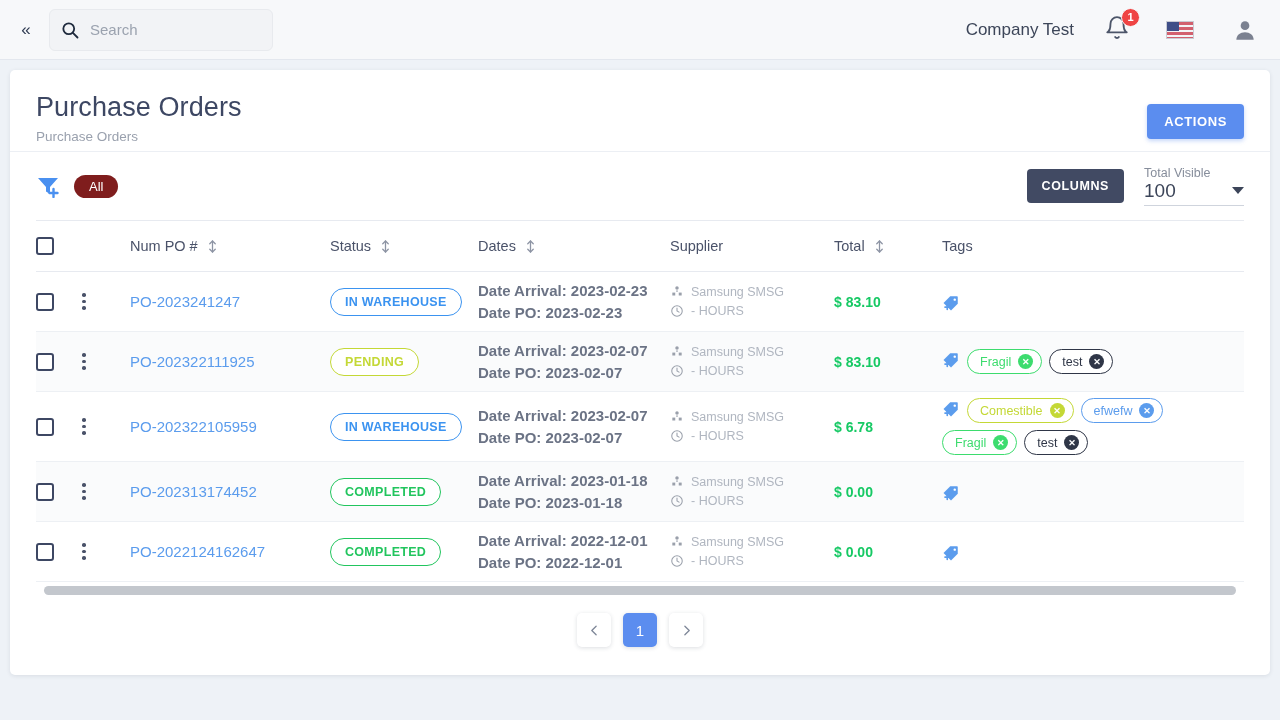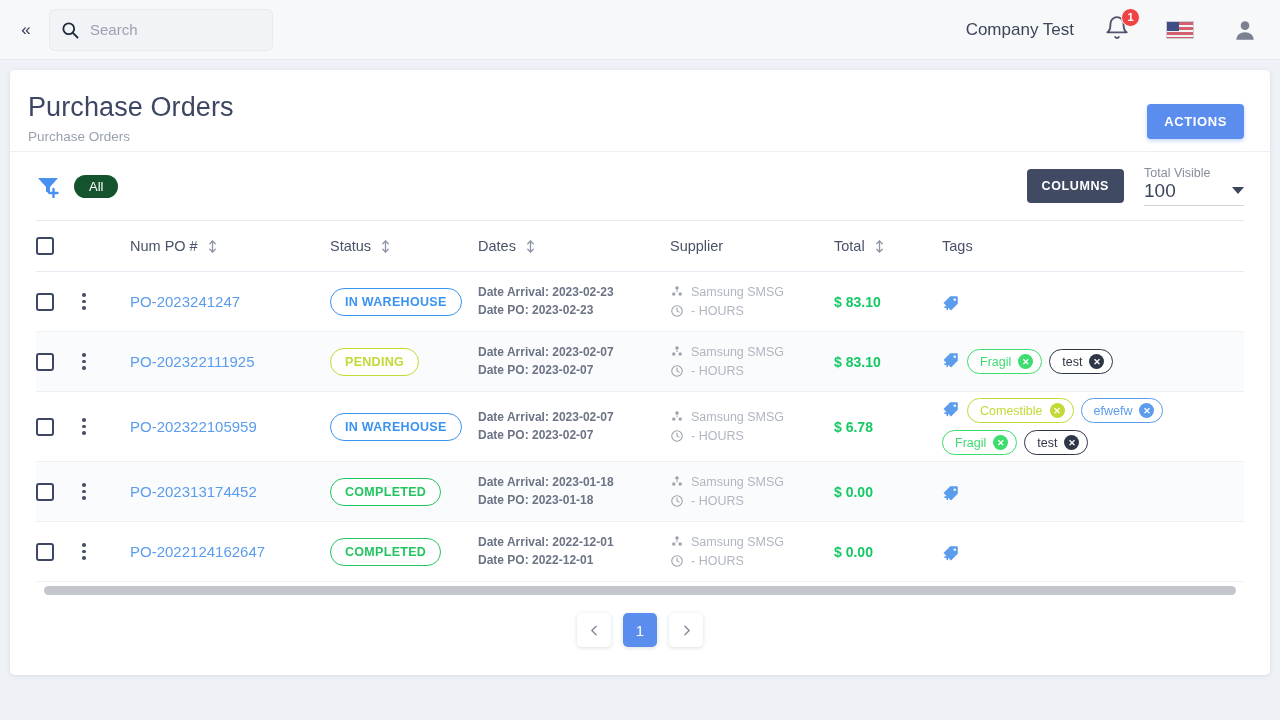--- a/index.html
+++ b/index.html
@@ -73,21 +73,21 @@
   
   .page-card {
     position: absolute; top: 70px; left: 10px;
     width: 1260px; height: 605px;
     background: #ffffff;
     border-radius: 5px;
     box-shadow: 0 1px 4px rgba(30,40,60,.10);
     overflow: hidden;
   }
   .page-head {
-    padding: 22px 26px 16px 18px;
+    padding: 22px 26px 16px 26px;
     display: flex; align-items: flex-start;
     border-bottom: 1px solid #eceff4;
     height: 82px;
     gap: 32px;
   }
   .page-title {
     font-size: 27px; color: #3d4763; font-weight: normal;
     letter-spacing: .1px; line-height: 1.15;
   }
   .page-sub { font-size: 13.5px; color: #9aa1ae; margin-top: 6px; }
@@ -102,21 +102,21 @@
   }
 
   
   .toolbar {
     height: 68px; padding: 0 26px;
     display: flex; align-items: center;
   }
   .filter-ico { width: 24px; height: 24px; cursor: pointer; }
   .pill-all {
     margin-left: 14px;
-    background: #14532d; color: #fff;
+    background: #7f1d1d; color: #fff;
     border-radius: 12px; padding: 4px 15px;
     font-size: 13px; cursor: pointer;
   }
   .toolbar-right { margin-left: auto; display: flex; align-items: flex-end; gap: 20px; }
   .columns-btn {
     background: #414a63; color: #fff; border: none;
     border-radius: 4px; padding: 10px 15px;
     font-size: 12.5px; font-weight: bold; letter-spacing: .6px;
     cursor: pointer; font-family: "Liberation Sans", sans-serif;
     margin-bottom: 3px;
@@ -173,21 +173,21 @@
   .badge {
     display: inline-block; border-radius: 14px;
     padding: 6px 14px; font-size: 12.5px; font-weight: bold;
     letter-spacing: .3px; border: 1.5px solid; background: #fff;
     white-space: nowrap;
   }
   .badge.inwarehouse { color: #3b93f0; border-color: #3b93f0; }
   .badge.pending     { color: #c4d836; border-color: #c4d836; }
   .badge.completed   { color: #22c55e; border-color: #22c55e; }
 
-  .dates-cell { font-size: 12px; font-weight: bold; color: #6b7385; line-height: 1.45; }
+  .dates-cell { font-size: 15px; font-weight: bold; color: #6b7385; line-height: 1.45; }
   .sup-line { display: flex; align-items: center; gap: 7px; color: #b0b6c0; font-size: 12.5px; line-height: 1.5; }
   .sup-line svg { flex: none; color: #9aa0ab; }
   .total-cell { color: #16c964; font-weight: bold; font-size: 14px; white-space: nowrap; }
 
   .tags-cell { display: flex; align-items: flex-start; flex-wrap: wrap; gap: 7px; padding: 6px 0; }
   .addtag-ico { flex: none; margin-top: 2px; cursor: pointer; }
   .tag {
     display: inline-flex; align-items: center; gap: 7px;
     border: 1.5px solid; border-radius: 13px;
     padding: 4px 8px 4px 12px; font-size: 12.5px; background: #fff;

